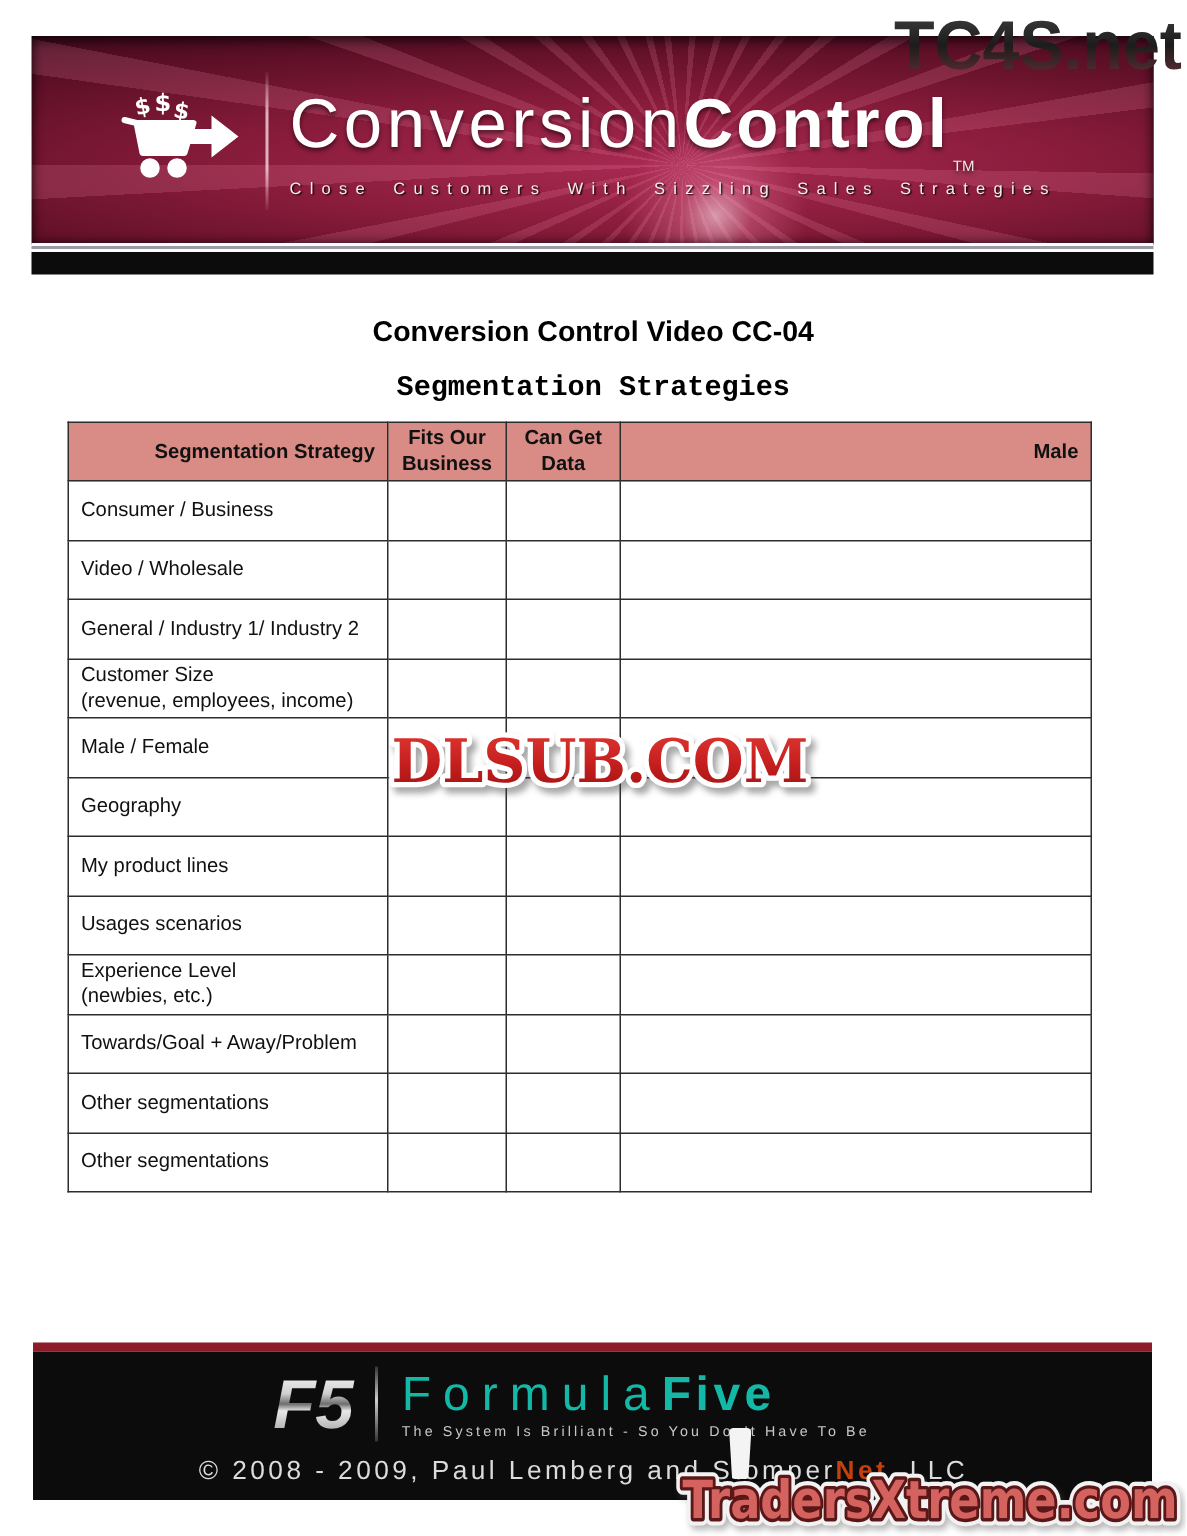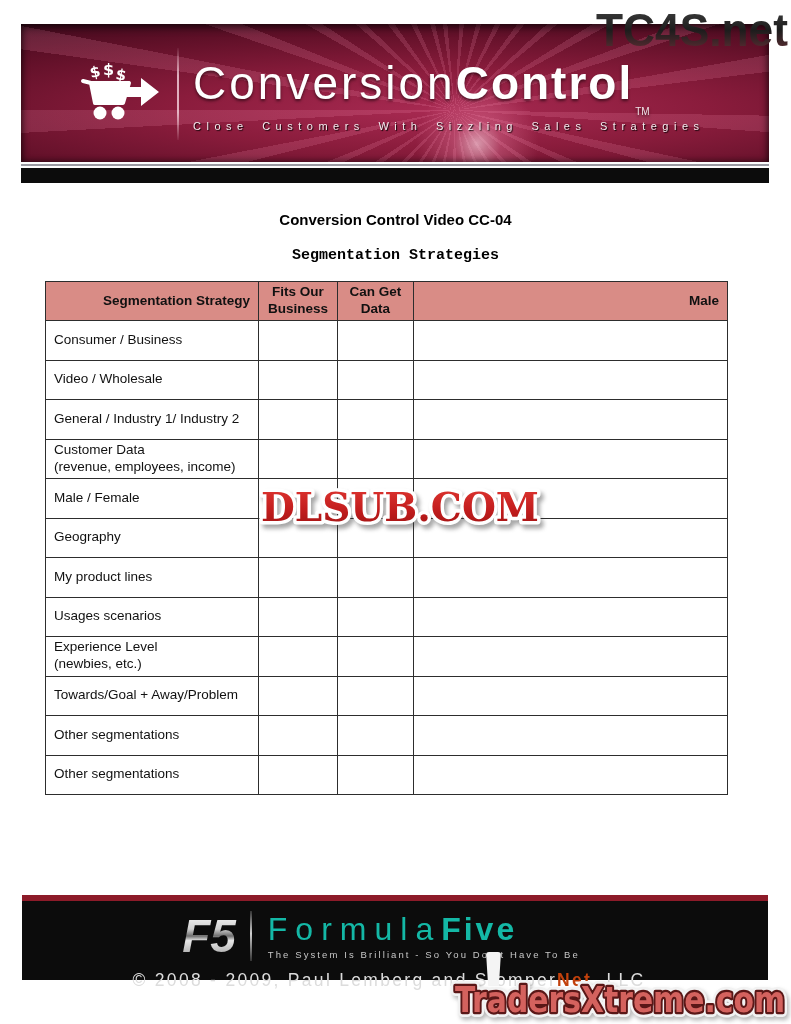--- a/index.html
+++ b/index.html
@@ -32,21 +32,21 @@
   .banner-tagline {
     margin-top:3px; font-size:11px; letter-spacing:5.5px; word-spacing:5px;
     color:#f4ebee; text-shadow:1px 1px 1px rgba(0,0,0,0.9); white-space:nowrap;
   }
   .sep-line { position:absolute; left:21px; top:164px; width:748px; height:2px; background:#9a9aa2; box-shadow:0 -2px 0 #fdfdfd, 0 2px 0 #fdfdfd; }
   .black-bar { position:absolute; left:21px; top:168px; width:748px; height:15px; background:#0c0c0c; }
 
   
   .doc-title-1, .doc-title-2 {
     position:absolute; left:0; width:791px; text-align:center;
-    font-size:15px; font-weight:bold; color:#000;
+    font-size:19px; font-weight:bold; color:#000;
   }
   .doc-title-1 { top:211px; }
   .doc-title-2 { top:247px;font-family:Liberation Mono, monospace; }
 
   
   table.seg-table {
     position:absolute; left:45px; top:281px; width:682px;
     border-collapse:collapse; table-layout:fixed;
   }
   .seg-table th, .seg-table td {
@@ -62,21 +62,21 @@
 
   
   .wm { position:absolute; z-index:20; pointer-events:none; }
   .wm-tc4s { right:0px; top:0px; }
   .wm-dlsub { left:252px; top:480px; filter:drop-shadow(3px 4px 2px rgba(60,60,60,0.45)); }
   .wm-traders { left:448px; top:974px; filter:drop-shadow(2px 3px 2px rgba(80,80,80,0.4)); }
 
   
   .footer-redbar { position:absolute; left:22px; top:895px; width:746px; height:6px; background:#8d1b29; }
   .footer-black {
-    position:absolute; left:22px; top:901px; width:746px; height:79px; background:#0c0c0c;
+    position:absolute; left:22px; top:901px; width:746px; height:99px; background:#0c0c0c;
     display:flex; flex-direction:column; align-items:center;
   }
   .f5-row { display:flex; align-items:center; margin-top:10px; transform:translateX(-14px); }
   .f5-logo {
     font-style:italic; font-weight:bold; font-size:46px; line-height:1; padding-right:14px;
     background:linear-gradient(180deg,#fbfbfb 0%,#cfcfcf 35%,#6e6e6e 50%,#e8e8e8 60%,#9a9a9a 100%);
     -webkit-background-clip:text; background-clip:text; color:transparent;
     text-shadow:none;
   }
   .f5-divider { width:2px; height:50px; background:linear-gradient(180deg,#333,#cfcfcf 45%,#333); margin-right:16px; }
@@ -157,21 +157,21 @@
           <td></td>
           <td></td>
         </tr>
       <tr>
           <td>General / Industry 1/ Industry 2</td>
           <td></td>
           <td></td>
           <td></td>
         </tr>
       <tr>
-          <td>Customer Data
+          <td>Customer Size
 (revenue, employees, income)</td>
           <td></td>
           <td></td>
           <td></td>
         </tr>
       <tr>
           <td>Male / Female</td>
           <td></td>
           <td></td>
           <td></td>

